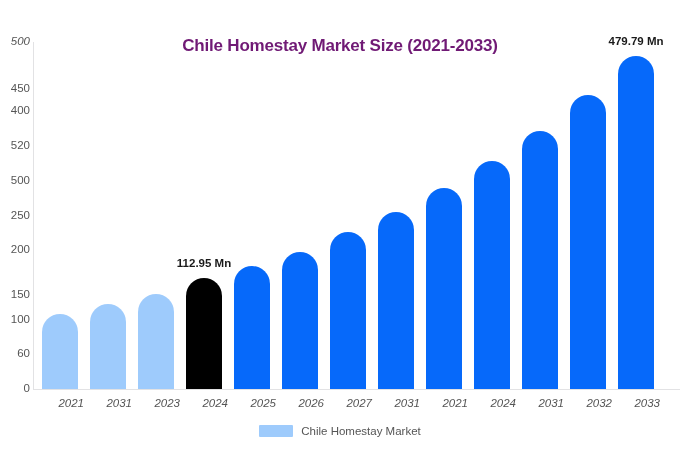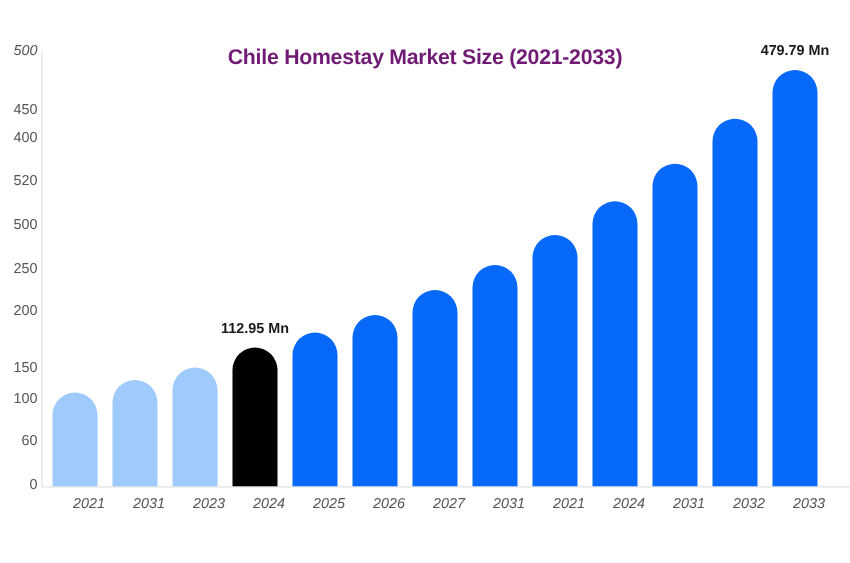--- a/index.html
+++ b/index.html
@@ -206,14 +206,20 @@
       <div class="x-tick-label" style="left: 516px;">2031</div>
       <div class="x-tick-label" style="left: 564px;">2032</div>
       <div class="x-tick-label" style="left: 612px;">2033</div>
     </div>
 
   <div id="value-labels">
       <div class="value-label" style="top: 257.265px; left: 204px; transform: translateX(-50%);">112.95 Mn</div>
       <div class="value-label" style="top: 35.0257px; left: 636px; transform: translateX(-50%);">479.79 Mn</div>
     </div>
 
+  <div id="legend">
+    <div id="legend-item">
+      <span id="legend-swatch" style="background: rgb(158, 203, 252);"></span>
+      <span id="legend-label">Chile Homestay Market</span>
+    </div>
+  </div>
 
 </div>
 
 </body></html>

